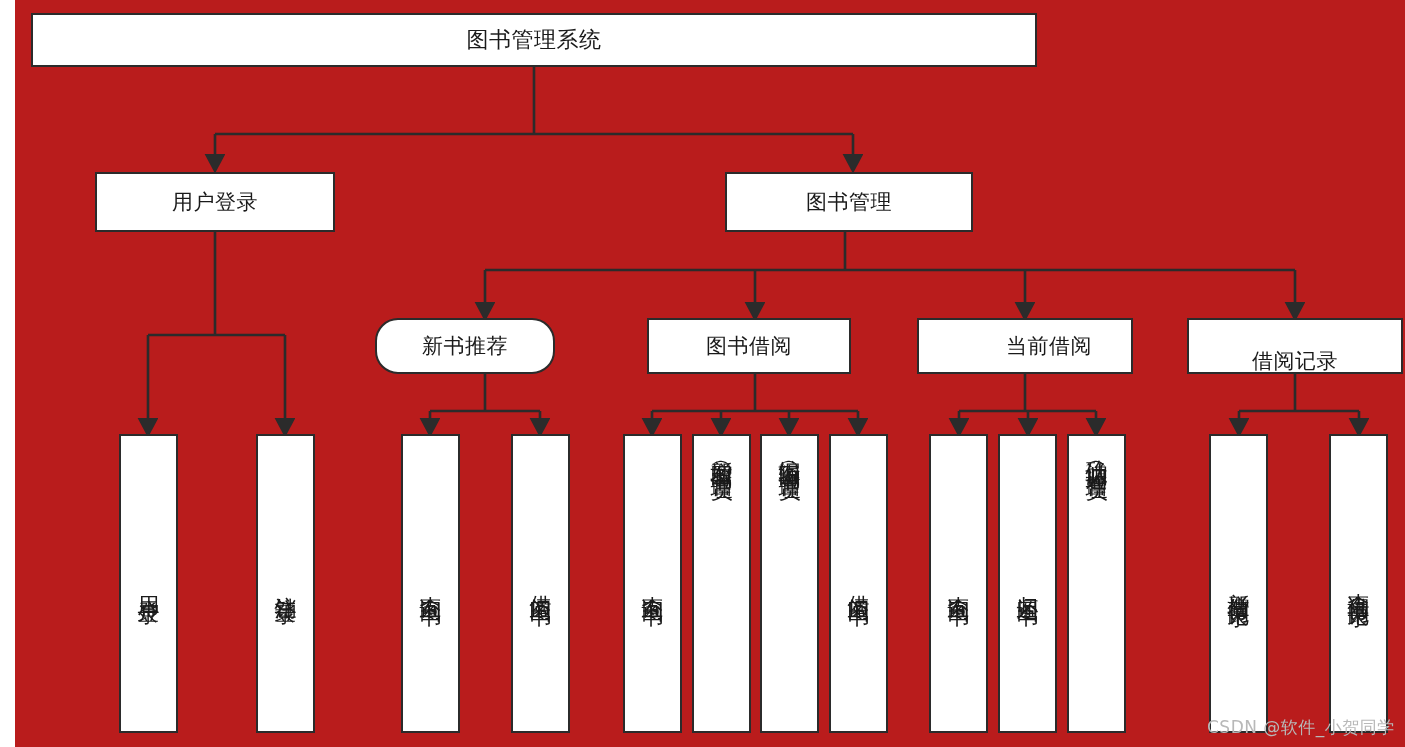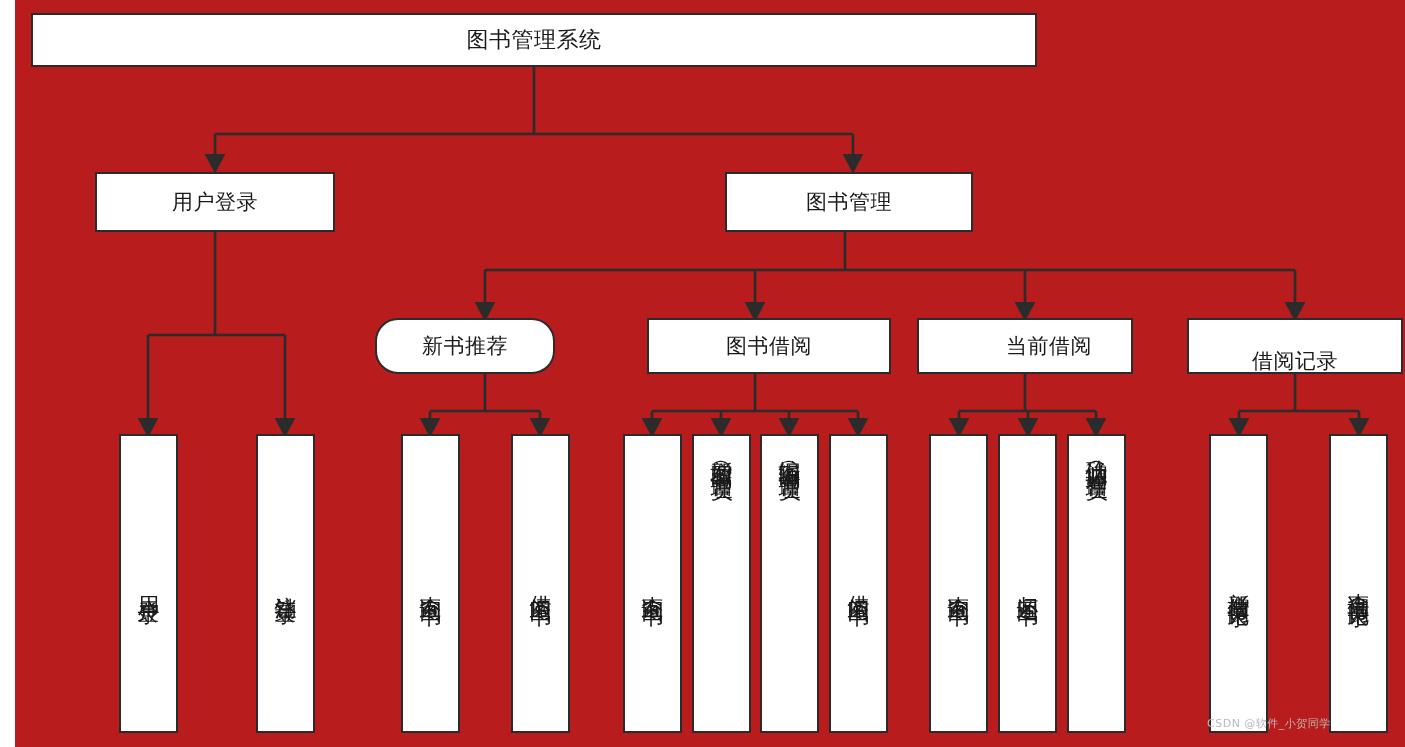--- a/index.html
+++ b/index.html
@@ -63,21 +63,21 @@
     line-height: 1;
     letter-spacing: 3px;
     white-space: nowrap;
     max-height: 100%;
   }
   .v-node.top-align {
     align-items: flex-start;
   }
   .watermark {
     position: absolute;
-    font-size: 11px;
+    font-size: 17px;
     color: #b8b8b8;
     white-space: nowrap;
     letter-spacing: 0.5px;
     pointer-events: none;
     text-align: right;
   }
 </style>
 </head>
 <body>
 
@@ -140,21 +140,21 @@
   <div class="node-box h-node" style="left:80px; top:172px; width:240px; height:60px;">
     <span class="node-label">用户登录</span>
   </div>
   <div class="node-box h-node" style="left:710px; top:172px; width:248px; height:60px;">
     <span class="node-label">图书管理</span>
   </div>
 
   <div class="node-box h-node" style="left:360px; top:318px; width:180px; height:56px;border-radius:23px;">
     <span class="node-label">新书推荐</span>
   </div>
-  <div class="node-box h-node" style="left:632px; top:318px; width:244px; height:56px;">
+  <div class="node-box h-node" style="left:632px; top:318px; width:204px; height:56px;">
     <span class="node-label">图书借阅</span>
   </div>
   <div class="node-box h-node" style="left:902px; top:318px; width:216px; height:56px;padding-left:48px;">
     <span class="node-label">当前借阅</span>
   </div>
   <div class="node-box h-node" style="left:1172px; top:318px; width:216px; height:56px;align-items:flex-end;">
     <span class="node-label">借阅记录</span>
   </div>
 
   <div class="node-box v-node" style="left:104px; top:434px; width:59px; height:299px;">

